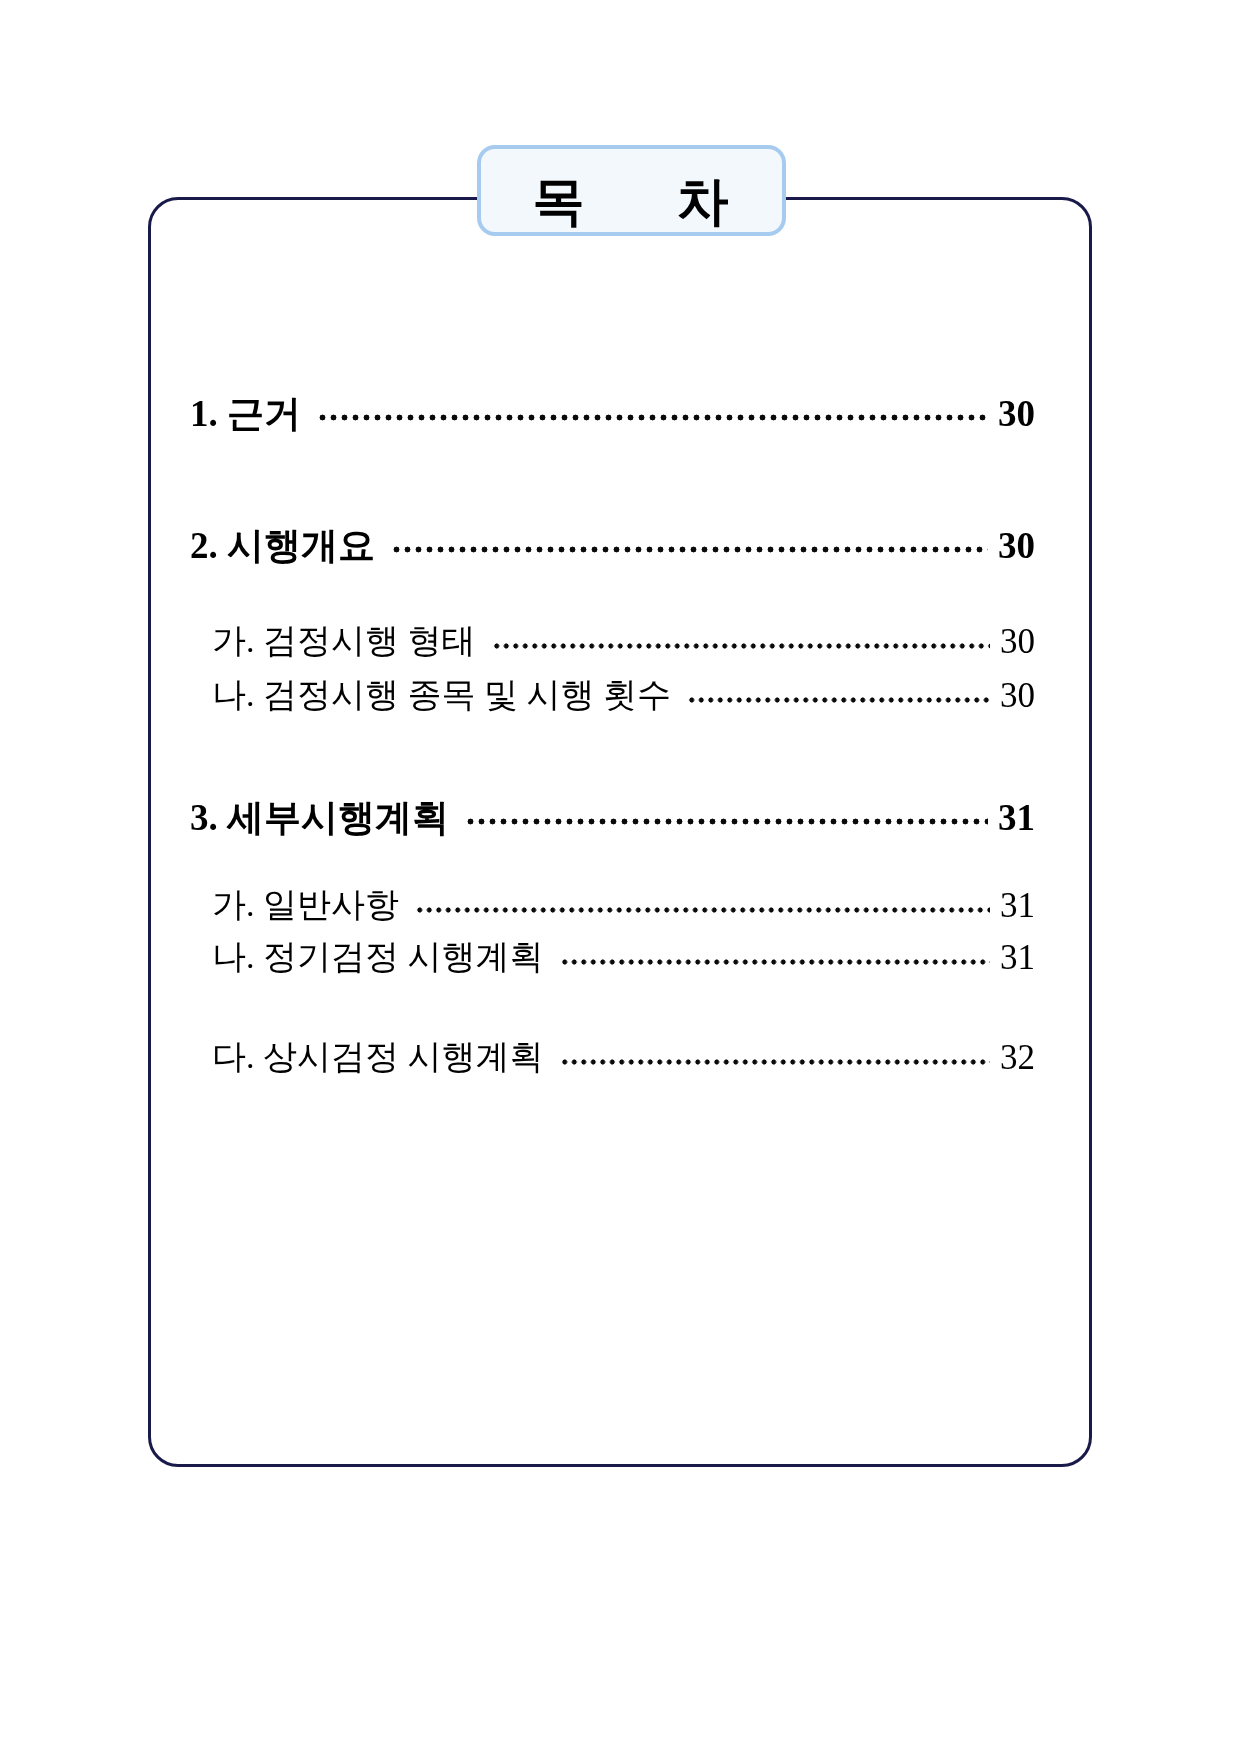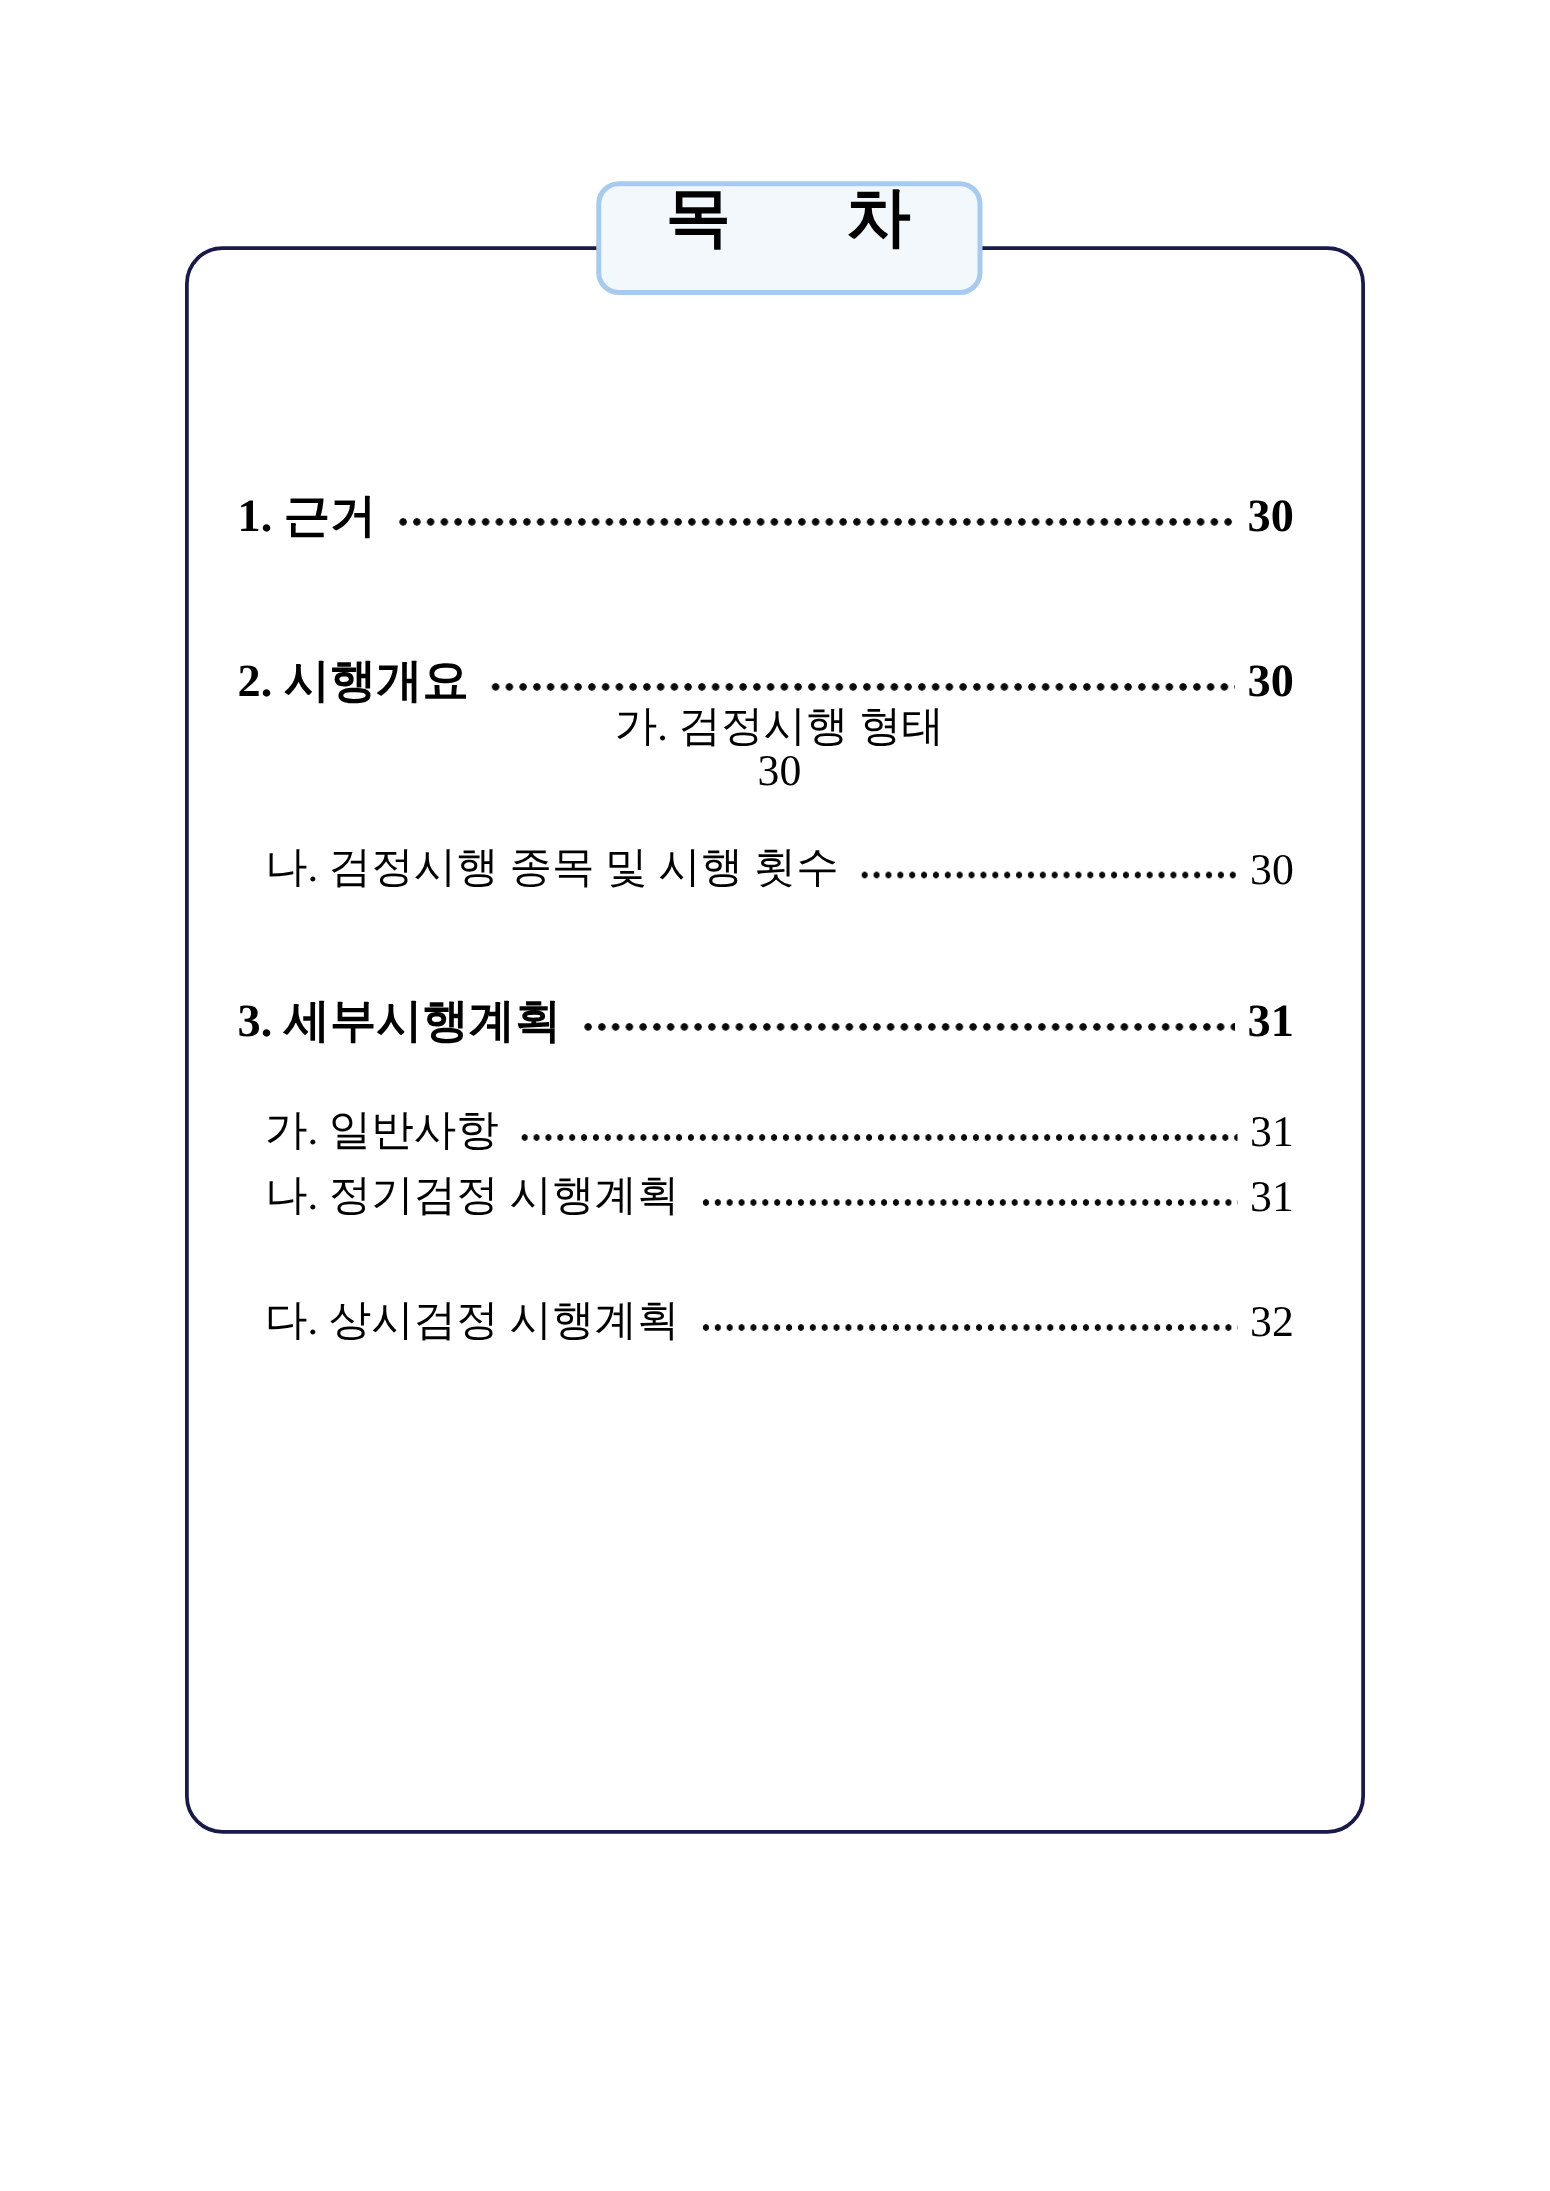--- a/index.html
+++ b/index.html
@@ -33,21 +33,21 @@
     left: 477px;
     top: 145px;
     width: 309px;
     height: 91px;
     border: 4px solid #a6cbee;
     border-radius: 18px;
     background: #f3f8fd;
     box-sizing: border-box;
     z-index: 2;
     display: flex;
-    align-items: flex-start;
+    align-items: flex-end;
     justify-content: center;
   }
   .title-text {
     font-size: 52px;
     font-weight: bold;
     letter-spacing: 2px;
     white-space: pre;
     line-height: 1;
     padding-bottom: 4px;
   }
@@ -127,21 +127,21 @@
       <div class="toc-row heading" style="top: 360px;">
         <span class="toc-label">1. 근거</span>
         <span class="leader"></span>
         <span class="toc-page">30</span>
       </div>
       <div class="toc-row heading" style="top: 492px;">
         <span class="toc-label">2. 시행개요</span>
         <span class="leader"></span>
         <span class="toc-page">30</span>
       </div>
-      <div class="toc-row sub" style="top: 537px; flex-direction: column;">
+      <div class="toc-row sub" style="top: 588px;">
         <span class="toc-label">가. 검정시행 형태</span>
         <span class="leader"></span>
         <span class="toc-page">30</span>
       </div>
       <div class="toc-row sub" style="top: 642px; justify-content: center;">
         <span class="toc-label">나. 검정시행 종목 및 시행 횟수</span>
         <span class="leader"></span>
         <span class="toc-page">30</span>
       </div>
       <div class="toc-row heading" style="top: 764px;">

